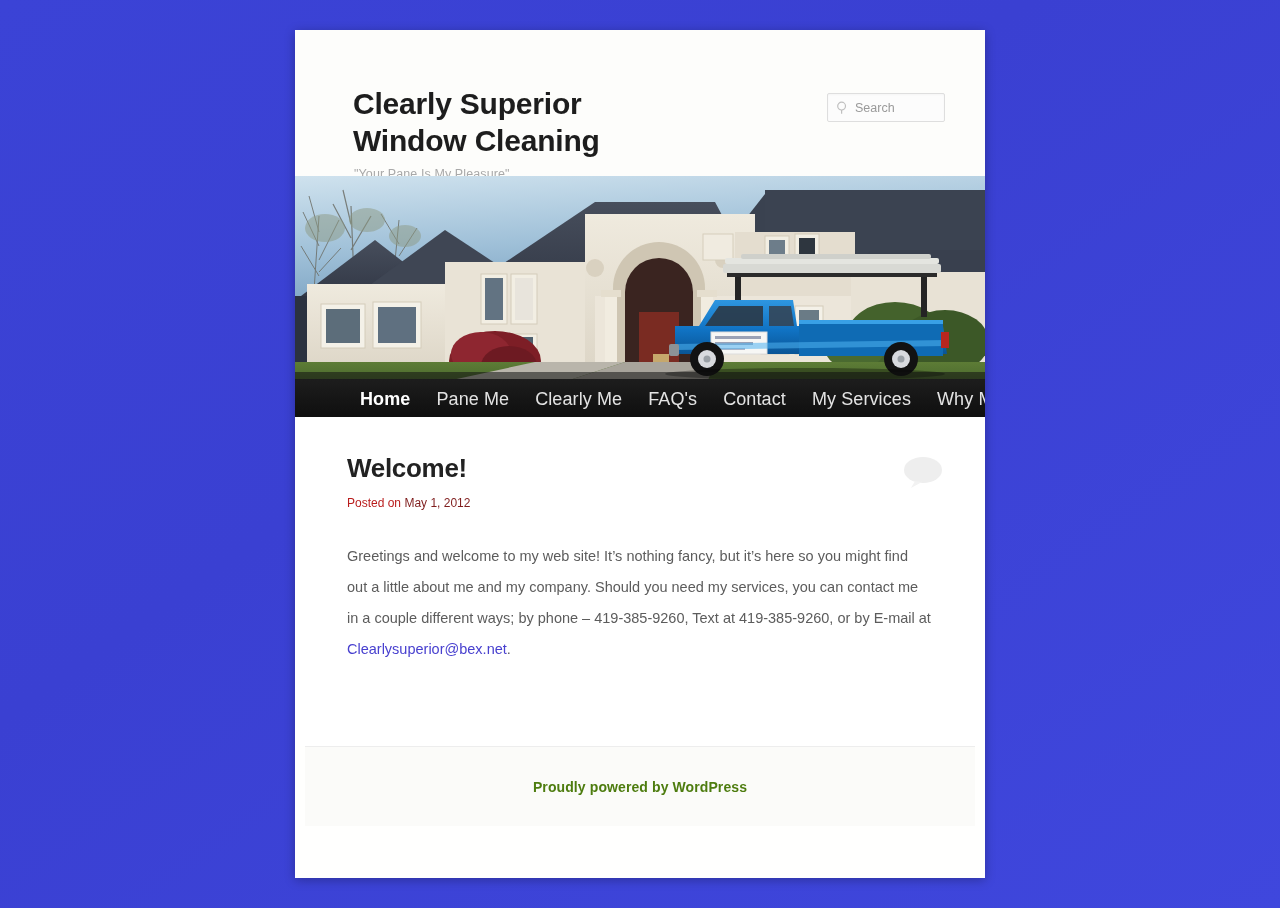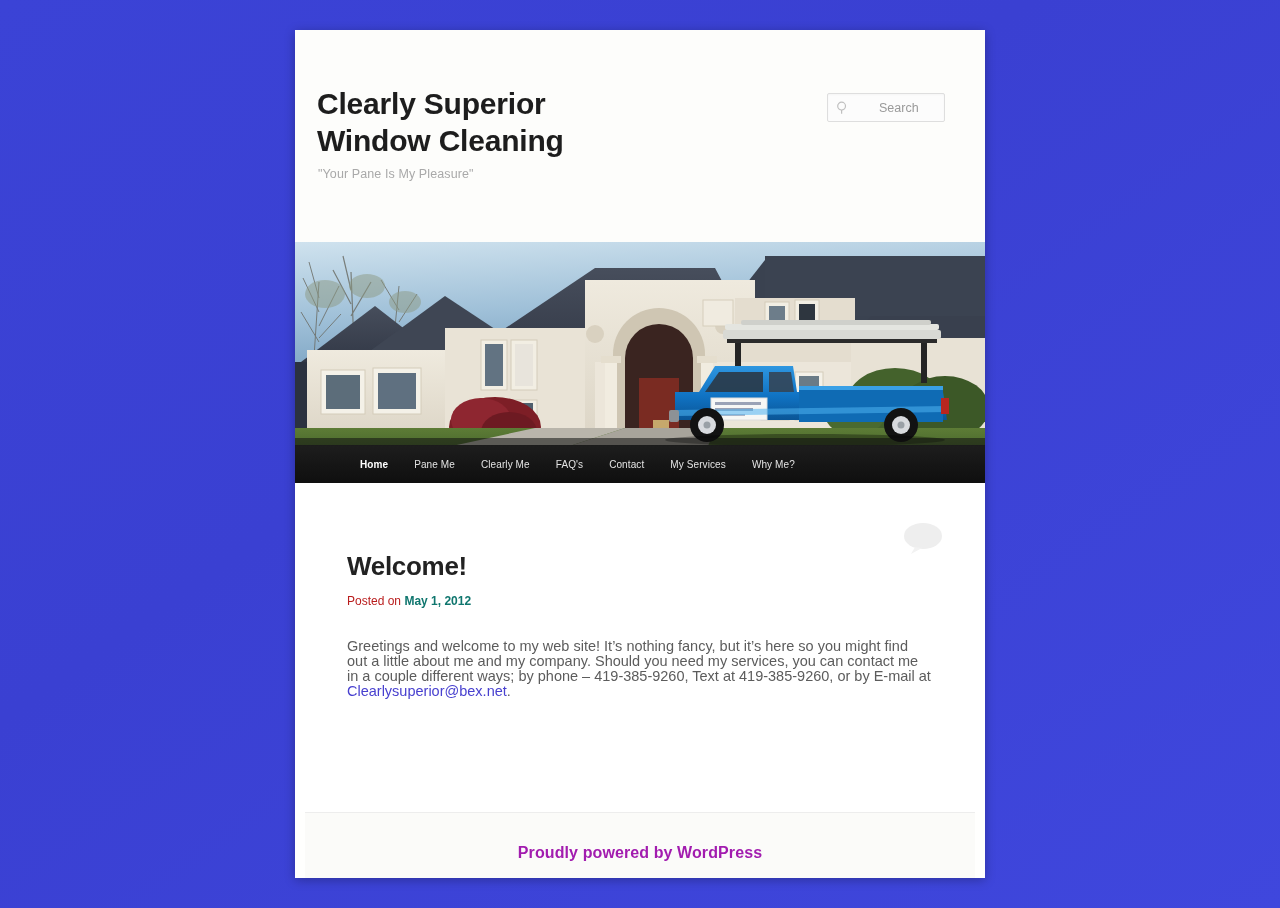--- a/index.html
+++ b/index.html
@@ -28,23 +28,23 @@
     width: 690px;
     height: 848px;
     background: #fffffe;
     box-shadow: 0 2px 10px rgba(0,0,0,0.28);
     overflow: hidden;
   }
 
   
   .branding {
     position: relative;
-    height: 212px;
+    height: 146px;
     background: #fdfdfb;
-    padding: 56px 40px 0 22px;
+    padding: 56px 40px 0 58px;
   }
   .site-title {
     margin: 0;
     font-size: 30px;
     line-height: 1.22;
     font-weight: bold;
     color: #1d1d1d;
     letter-spacing: -0.2px;
     max-width: 330px;
     text-shadow: 0 0 1px rgba(0,0,0,0.06);
@@ -81,21 +81,20 @@
   .search-icon svg { display: block; }
   .search-field {
     border: 0;
     outline: 0;
     background: transparent;
     font-family: "Liberation Sans", sans-serif;
     font-size: 12.5px;
     color: #8d8d8d;
     width: 100%;
     padding: 0;
-    margin-left: 24px;
   }
   .search-field::placeholder { color: #9a9a9a; }
 
   
   .header-image {
     position: relative;
     width: 690px;
     height: 241px;
     overflow: hidden;
     background: #2b3240;
@@ -110,61 +109,61 @@
     width: 690px;
     height: 38px;
     background: linear-gradient(180deg, #1d1d1d 0%, #151515 55%, #0f0f0f 100%);
     display: flex;
     align-items: center;
     padding-left: 52px;
     border-top: 1px solid rgba(255,255,255,0.05);
   }
   .nav-item {
     color: #e3e3e3;
-    font-size: 10px;
+    font-size: 18px;
     text-decoration: none;
     padding: 0 13px;
     line-height: 38px;
     white-space: nowrap;
     letter-spacing: 0.1px;
   }
   .nav-item.current {
     font-weight: bold;
     color: #ffffff;
   }
 
   
   .site-main {
-    padding: 68px 52px 0 52px;
+    padding: 36px 52px 0 52px;
     background: #ffffff;
     position: relative;
     height: 329px;
   }
   .entry-title {
     margin: 0;
     font-size: 26px;
     font-weight: bold;
     color: #222222;
     letter-spacing: -0.3px;
   }
   .entry-meta-top {
     margin-top: 12px;
     font-size: 12px;
     color: #9b9b9b;
   }
   .entry-meta-top .posted-label { color: #b91c1c; }
   .date-link {
-    color: #0f766e;
-    font-weight: bold;
+    color: #7f1d1d;
+    font-weight: normal;
     text-decoration: none;
   }
   .entry-content {
     margin-top: 31px;
     font-size: 14.5px;
-    line-height: 15px;
+    line-height: 31px;
     color: #5c5c5c;
     max-width: 585px;
   }
   .entry-content a {
     color: #4840cf;
     text-decoration: none;
   }
   .entry-meta-bottom {
     margin-top: 28px;
     font-size: 12px;
@@ -191,23 +190,23 @@
   .site-footer {
     border-top: 1px solid #ededed;
     margin: 0 10px;
     height: 80px;
     background: #fbfbf9;
     display: flex;
     align-items: center;
     justify-content: center;
   }
   .footer-credit {
-    font-size: 16px;
+    font-size: 14px;
     font-weight: bold;
-    color: #a21caf;
+    color: #4d7c0f;
     text-decoration: none;
     letter-spacing: 0.1px;
   }
 </style>
 </head>
 <body>
 
 <div id="viewport">
 
   <div id="page">

